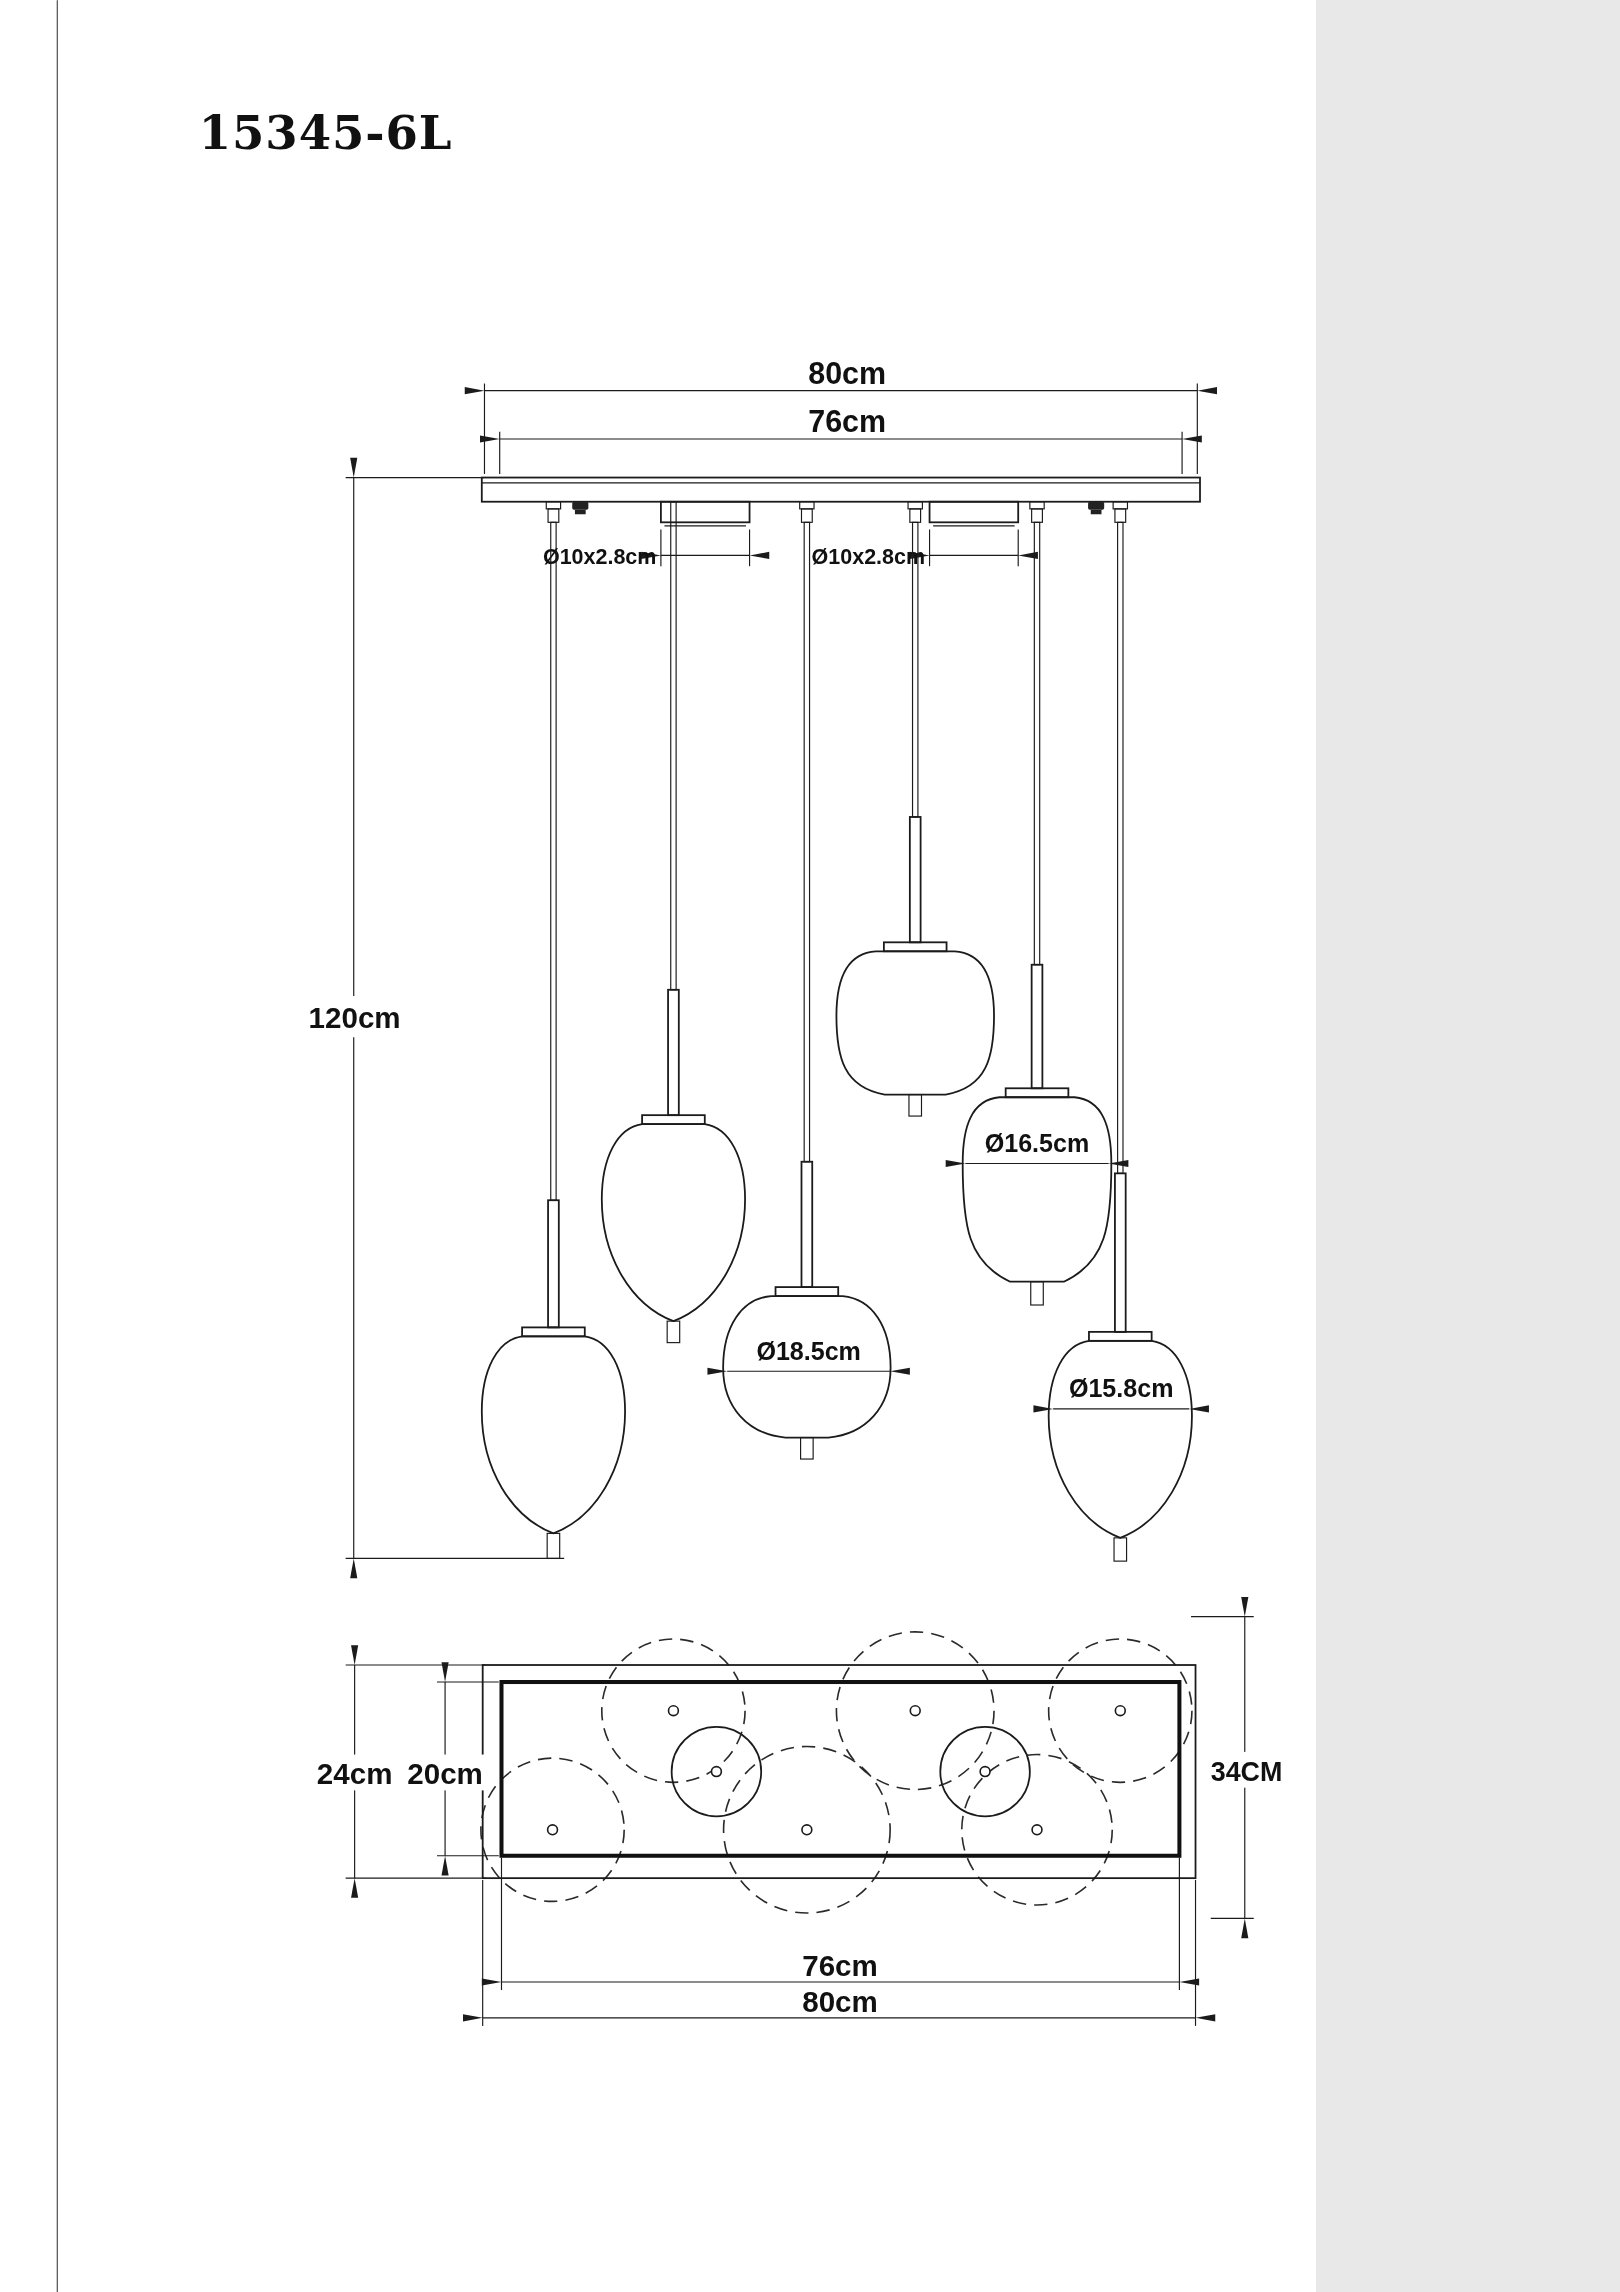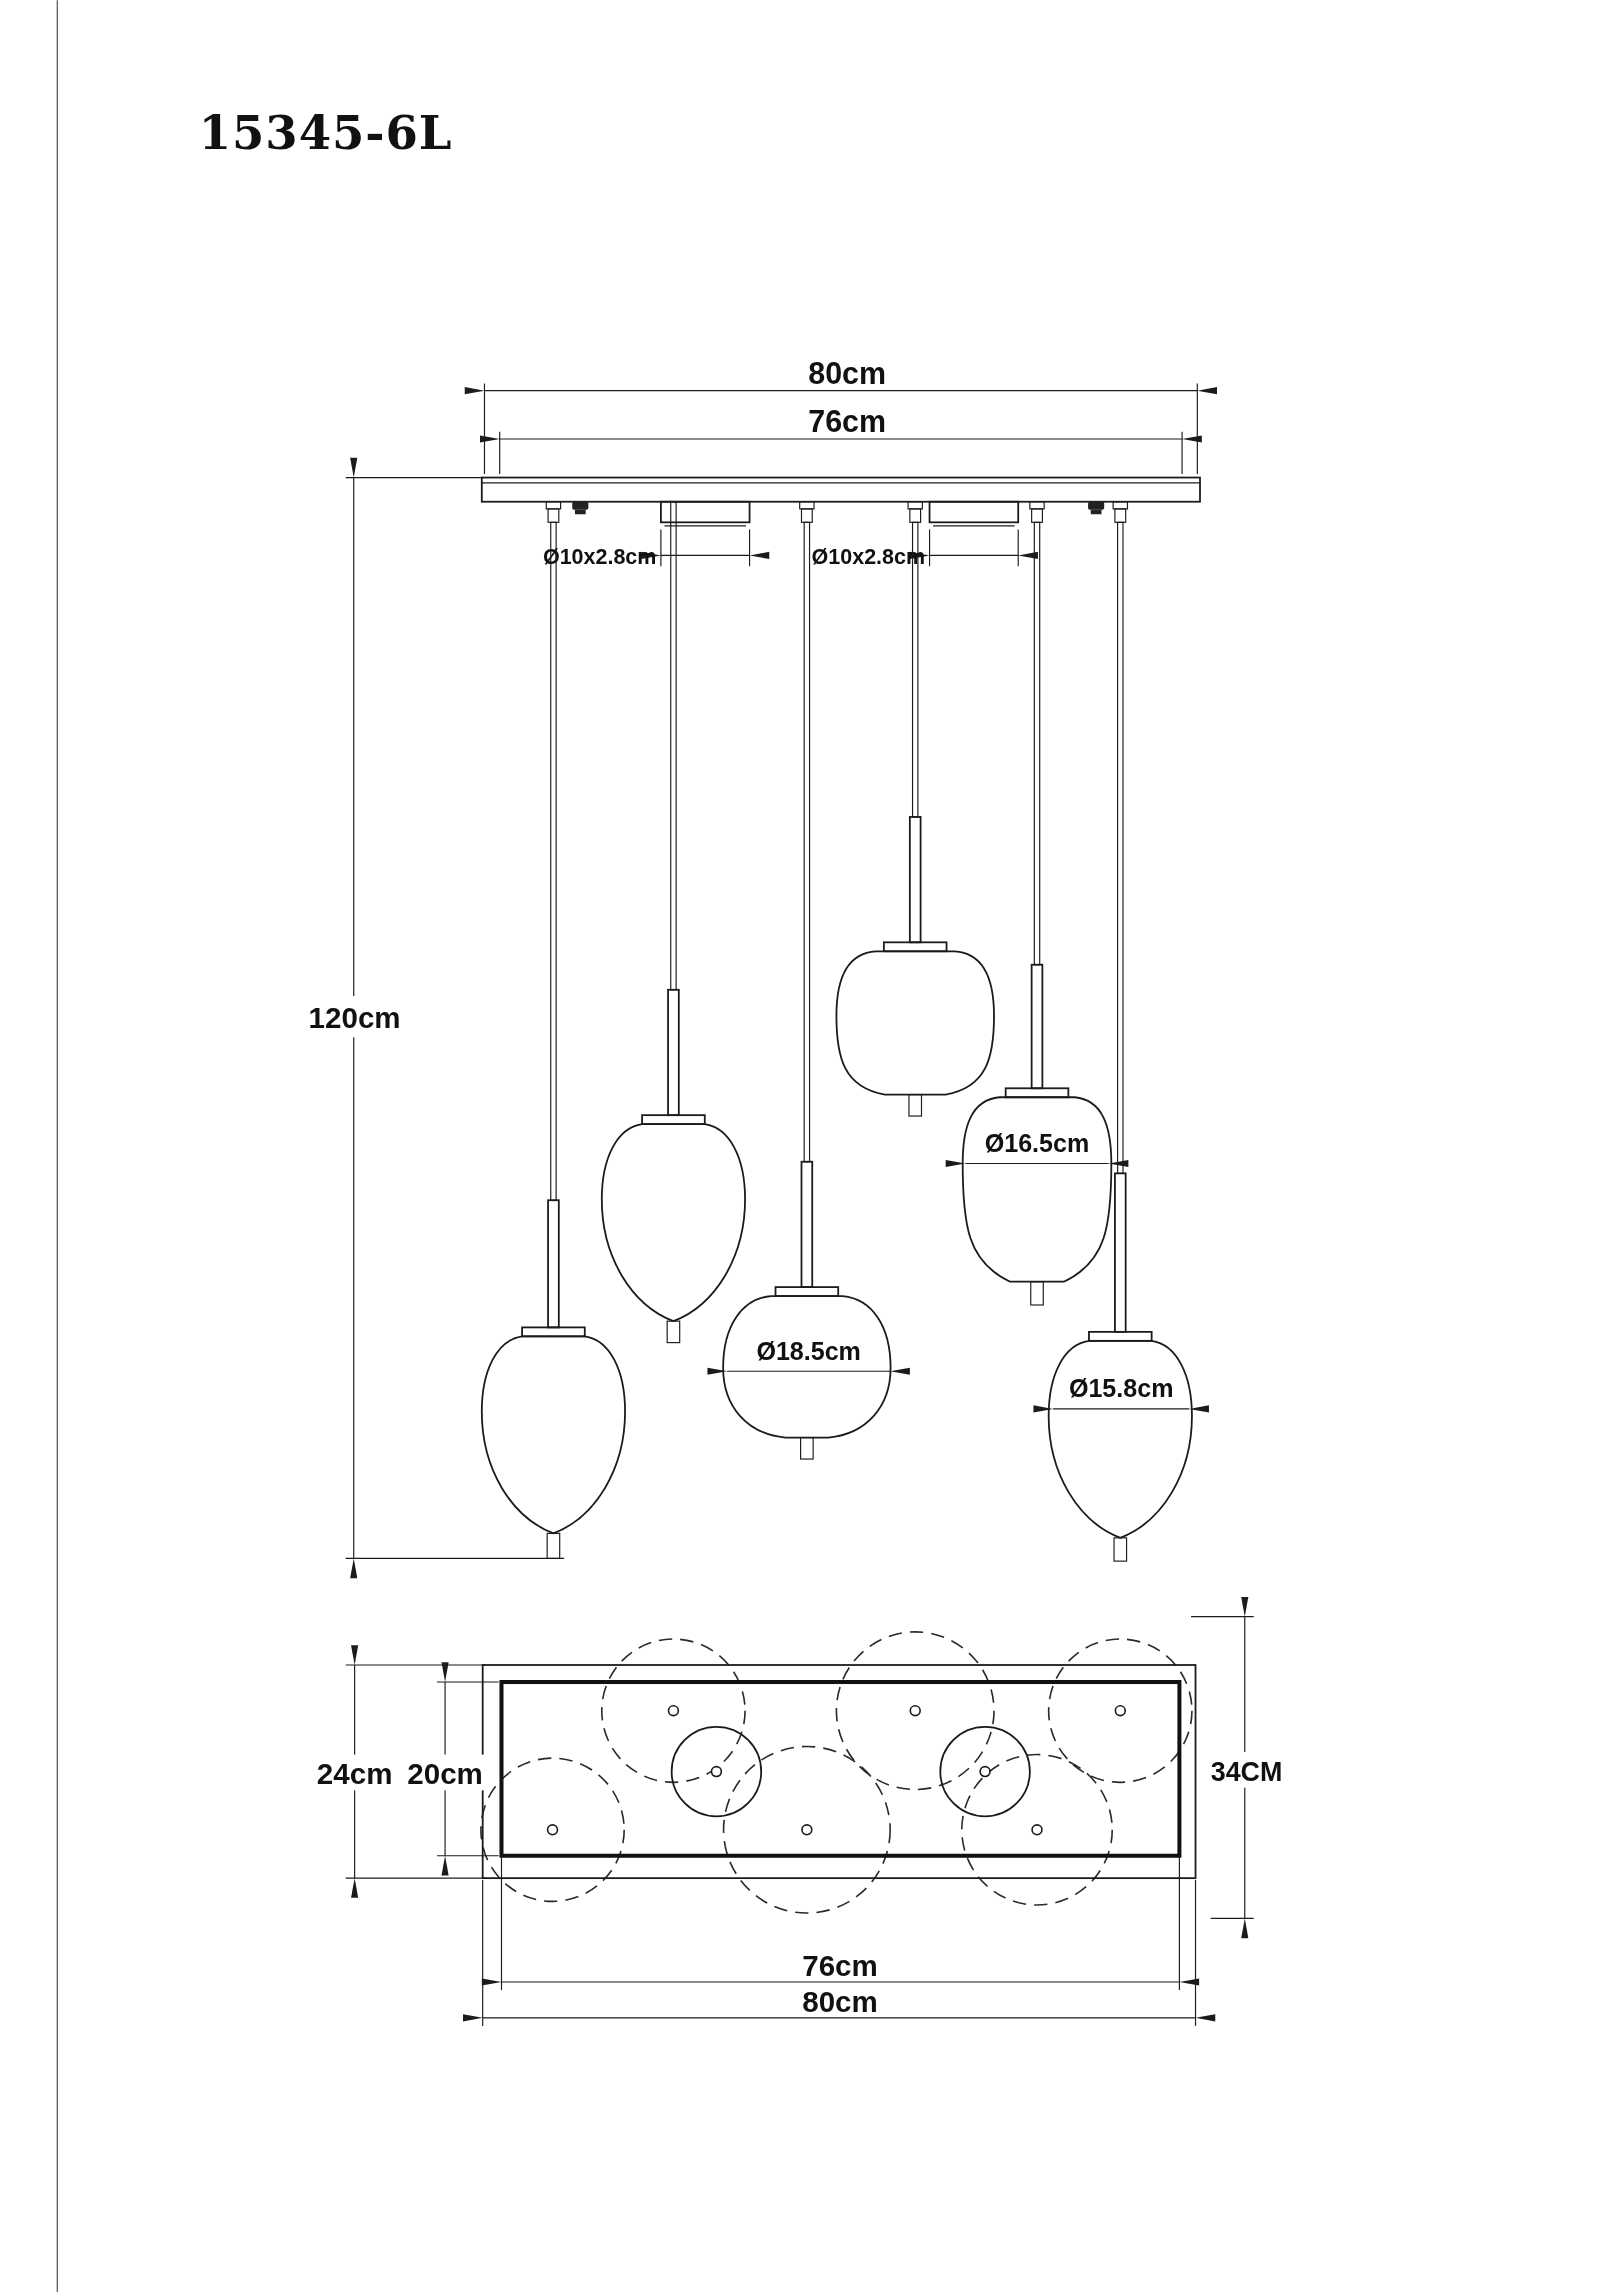--- a/index.html
+++ b/index.html
@@ -1,16 +1,16 @@
 <!DOCTYPE html>
 <html style="font-size:14.3px"><head>
 <meta charset="utf-8">
 <style>
   html,body{margin:0;padding:0;background:#e8e8e8;}
-  .page{position:relative;width:1620px;height:2293px;background:#ffffff;overflow:hidden;
+  .page{position:relative;width:1316px;height:2293px;background:#ffffff;overflow:hidden;
         font-family:"Liberation Sans", sans-serif;}
   svg{position:absolute;left:0;top:0;}
   .ln{stroke:#1b1b1b;stroke-width:2;fill:none;}
   .thin{stroke:#1b1b1b;stroke-width:1.3;fill:none;}
   .thick{stroke:#111111;stroke-width:4.5;fill:none;}
   .dimtxt{font-family:"Liberation Sans", sans-serif;font-weight:700;fill:#111111;}
   .titletxt{font-family:"DejaVu Serif", serif;font-weight:700;fill:#111111;letter-spacing:1px;}
   .dash{stroke:#2a2a2a;stroke-width:1.8;fill:none;stroke-dasharray:15 9;}
   .omark{stroke:#1b1b1b;stroke-width:1.8;fill:#ffffff;}
   .wbg{fill:#ffffff;stroke:none;}

